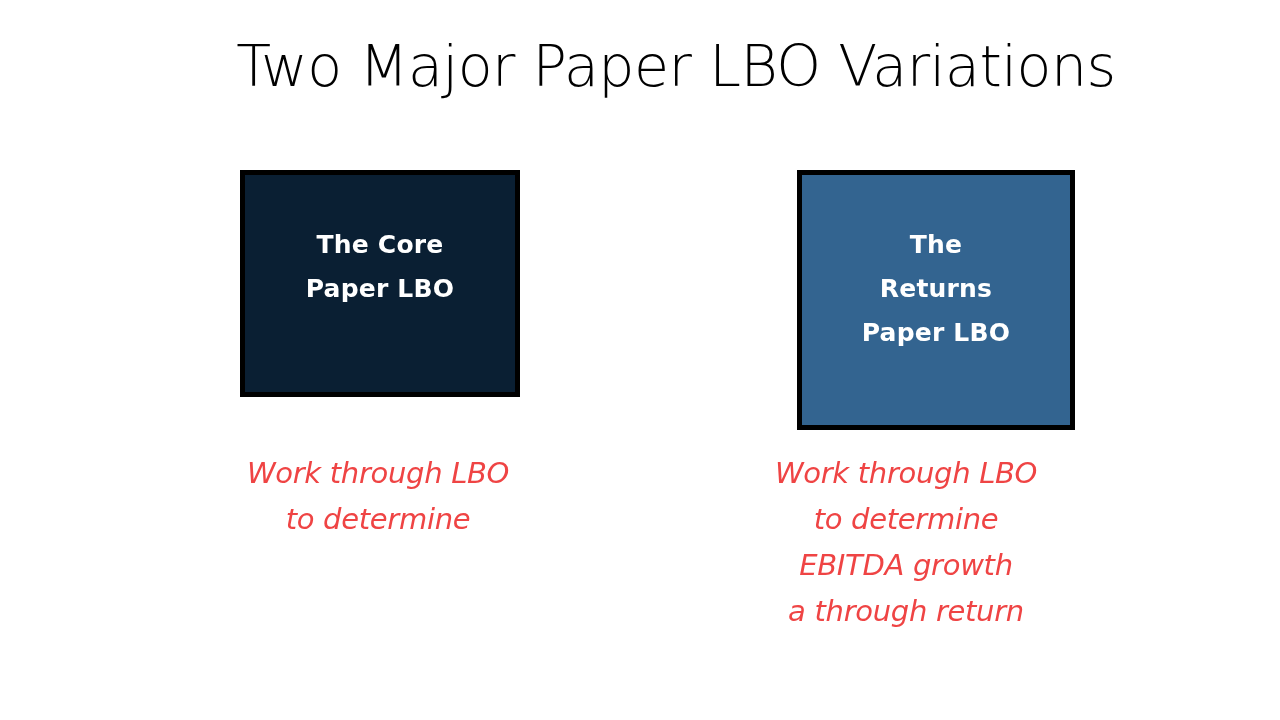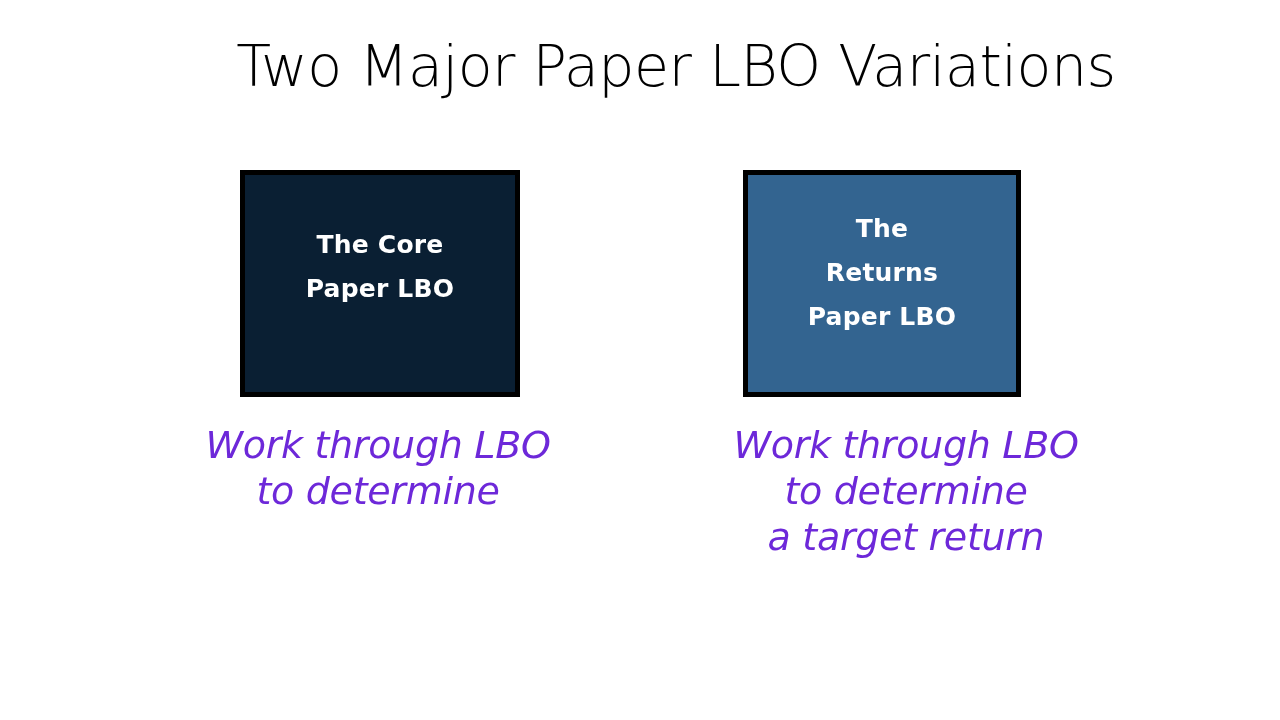--- a/index.html
+++ b/index.html
@@ -66,42 +66,42 @@
     letter-spacing: 0.2px;
   }
   .concept-box.left {
     left: 240px;
     width: 280px;
     height: 227px;
     background: #0a1f33;
     padding-bottom: 33px;
   }
   .concept-box.right {
-    left: 743px;
+    left: 797px;
     width: 278px;
-    height: 227px;
+    height: 260px;
     background: #336490;
     padding-bottom: 22px;
   }
   .concept-box .line {
     display: block;
     white-space: nowrap;
   }
 
   
   .caption {
     position: absolute;
-    top: 422px;
+    top: 450px;
     text-align: center;
     font-family: "DejaVu Sans", "Liberation Sans", sans-serif;
     font-style: italic;
     font-weight: 300;
-    font-size: 38px;
+    font-size: 29px;
     line-height: 46px;
-    color: #6d28d9;
+    color: #ef4444;
     letter-spacing: -0.3px;
   }
   .caption.left  { left: 188px; width: 380px; }
   .caption.right { left: 716px; width: 380px; }
   .caption .line {
     display: block;
     white-space: nowrap;
   }
 </style>
 </head>
@@ -125,17 +125,18 @@
 
     <div class="concept-box right" style="background: rgb(51, 100, 144); border-color: rgb(0, 0, 0); color: rgb(255, 255, 255);">
       <span class="line">The</span>
       <span class="line">Returns</span>
       <span class="line">Paper LBO</span>
     </div>
 
     <div class="caption right">
       <span class="line">Work through LBO</span>
       <span class="line">to determine</span>
-      <span class="line">a target return</span>
+      <span class="line">EBITDA growth</span>
+      <span class="line">a through return</span>
     </div>
 
   </div>
 </div>
 
 </body></html>

